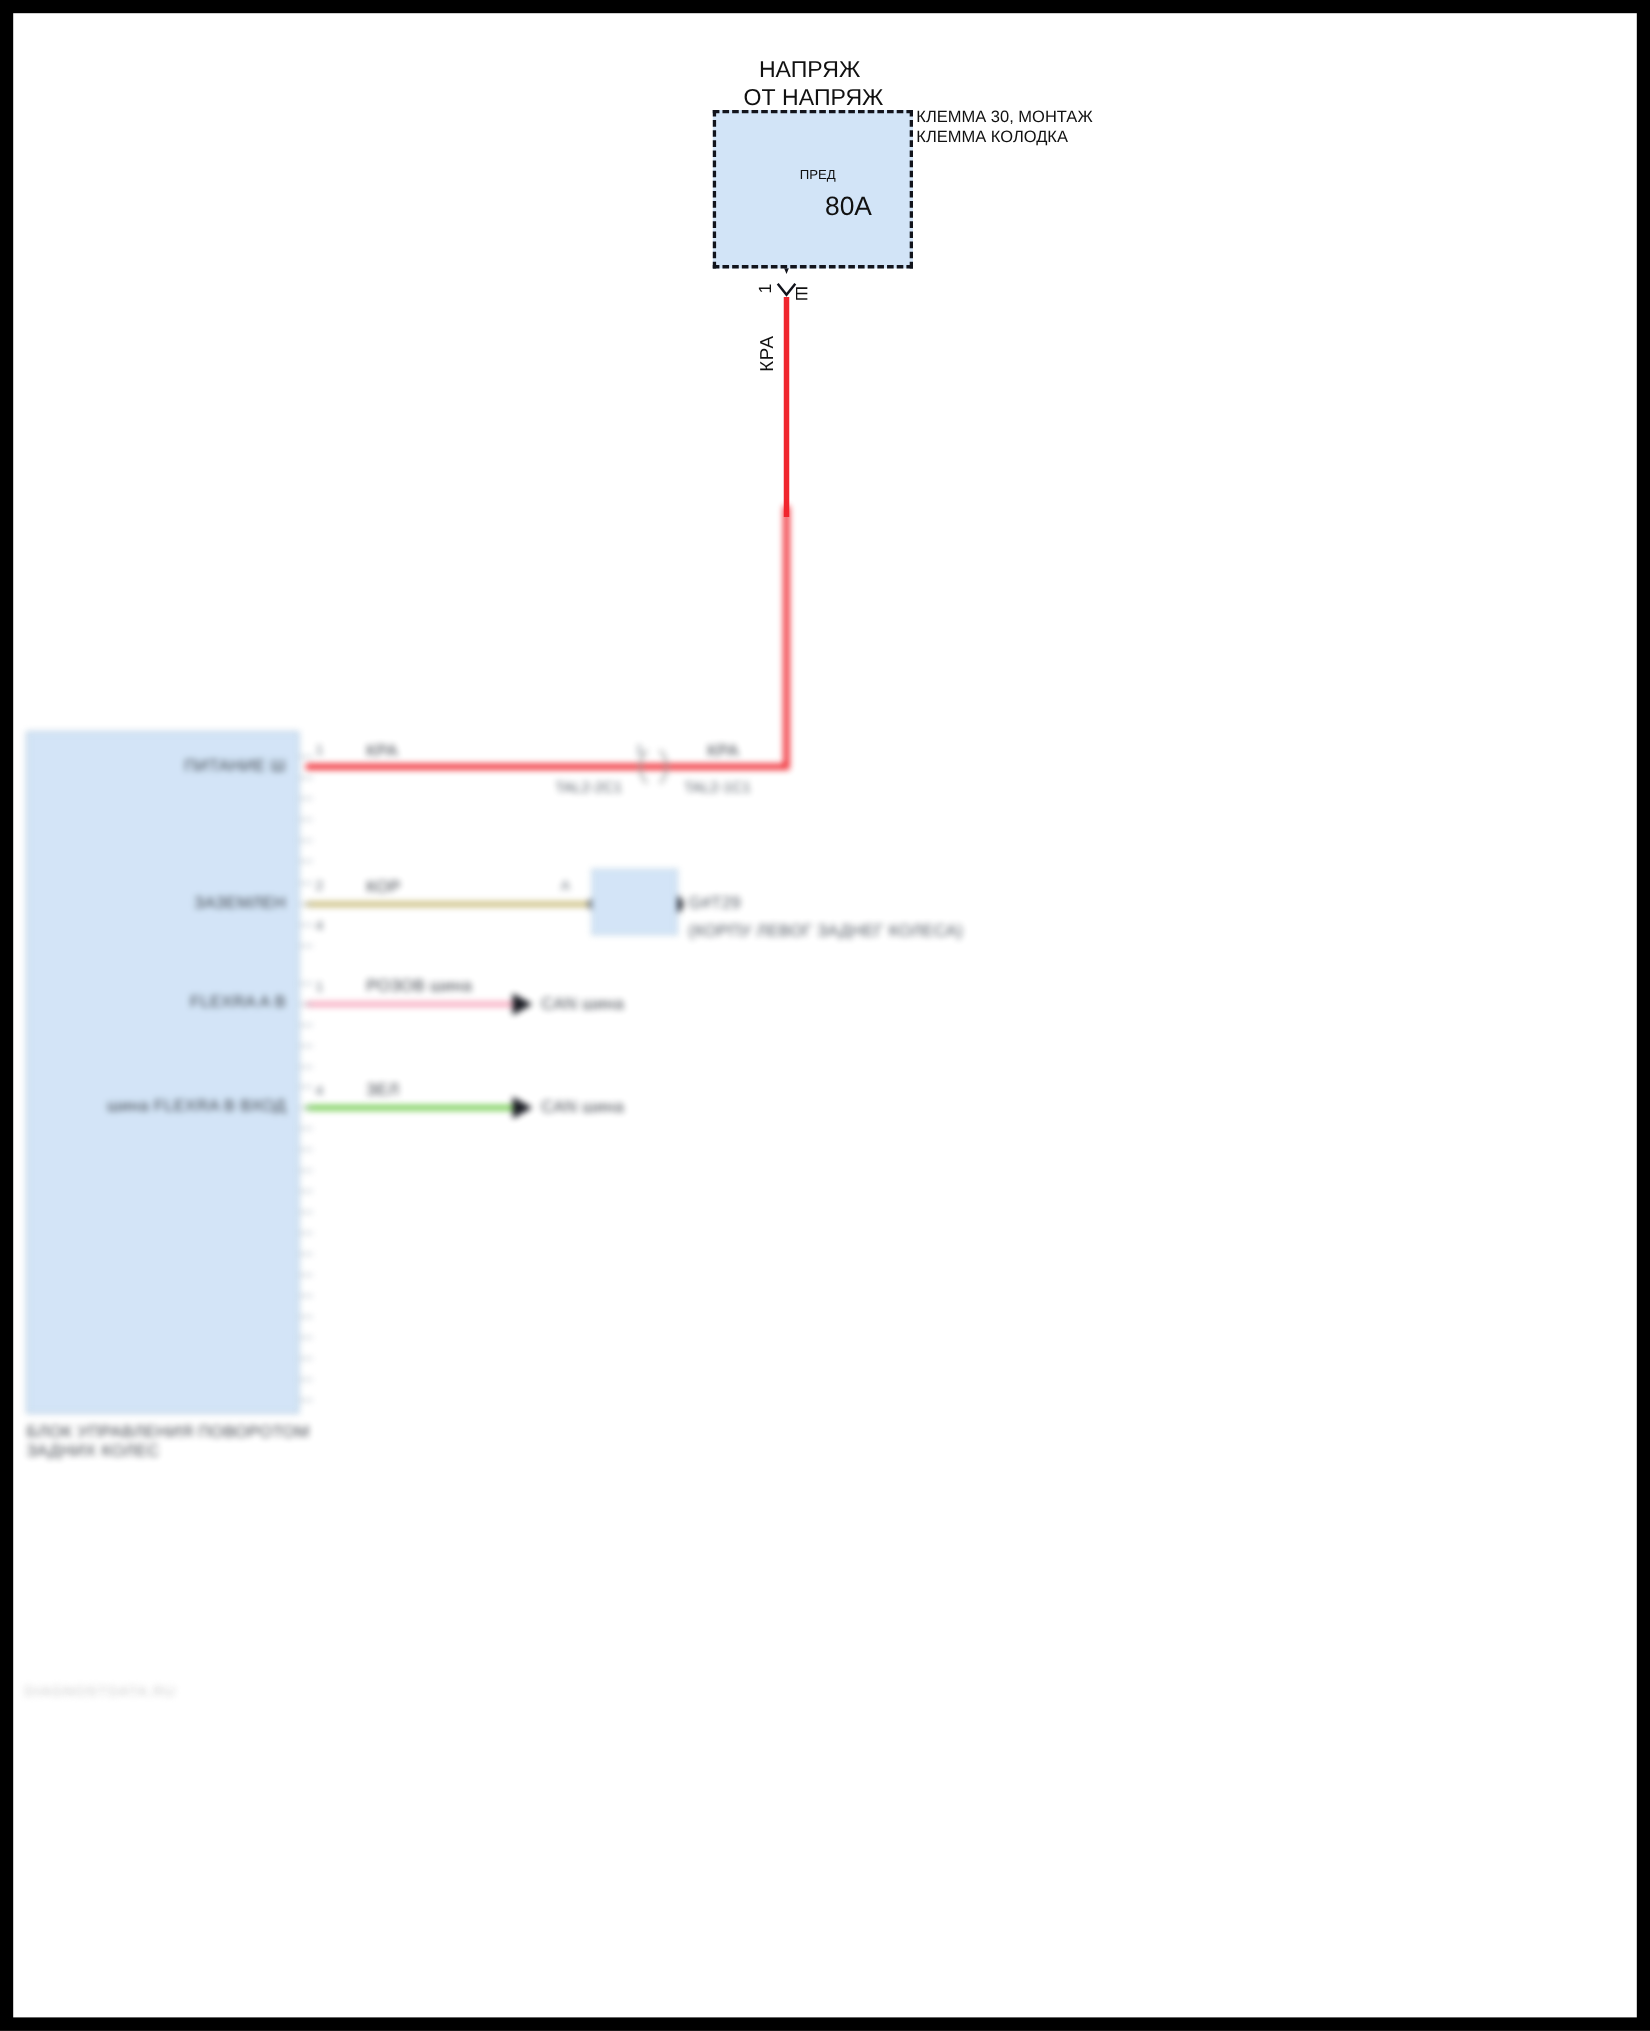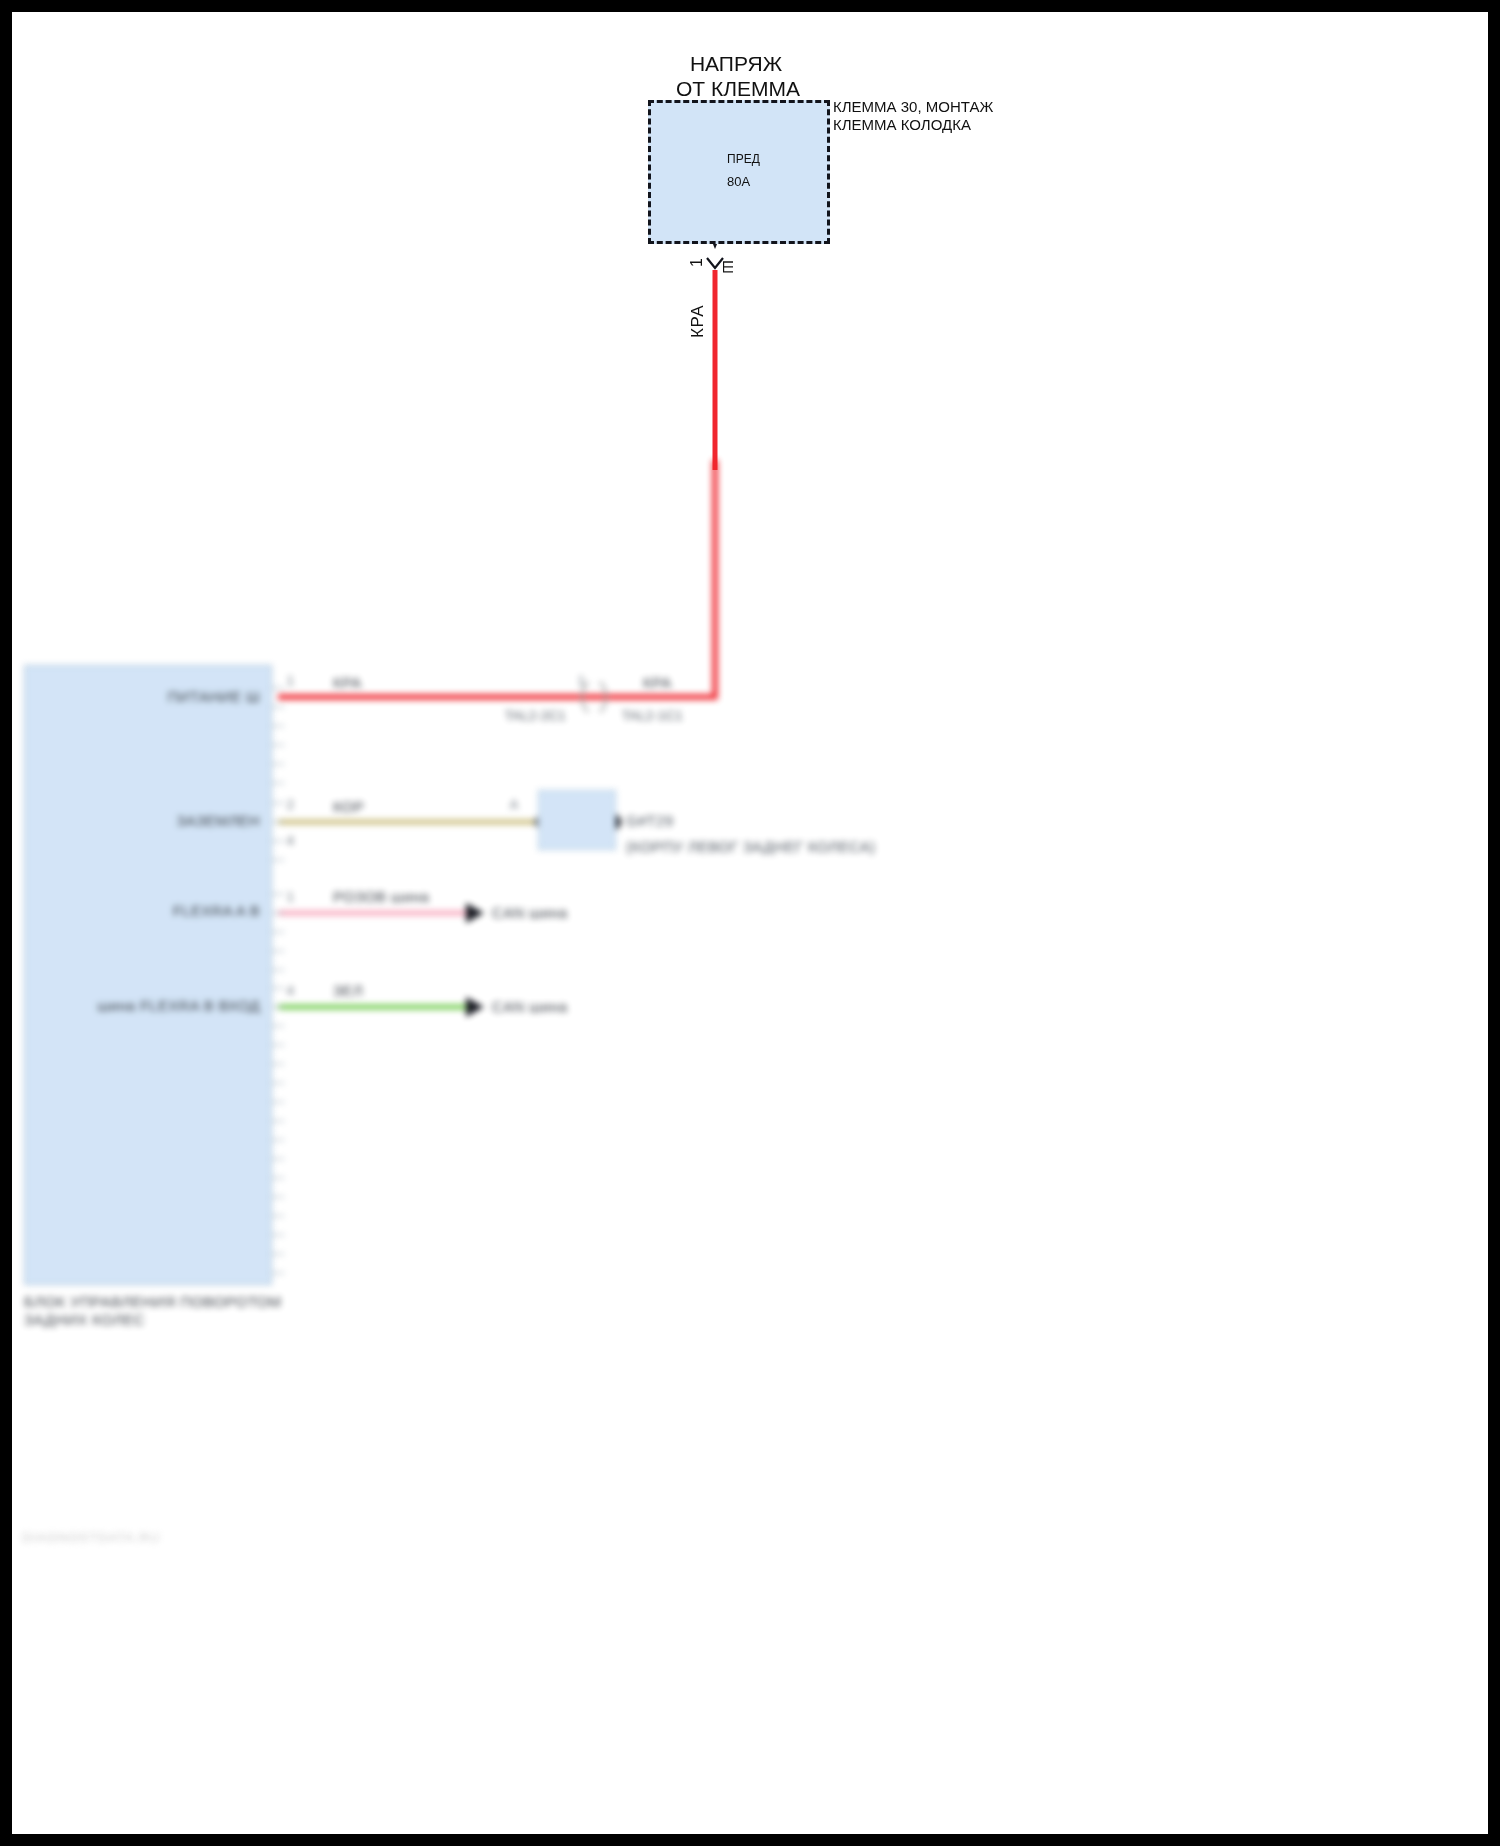--- a/index.html
+++ b/index.html
@@ -67,22 +67,22 @@
   }
   #terminal-label {
     left: 833px; top: 98px;
     font-size: 15px;
   }
   #fuse-name {
     left: 727px; top: 152px;
     font-size: 12px;
   }
   #fuse-rating {
-    left: 727px; top: 174px;
-    font-size: 13px;
+    left: 750px; top: 174px;
+    font-size: 24px;
   }
   #pin1-label {
     left: 688px; top: 258px;
     font-size: 16px;
     writing-mode: vertical-rl;
     transform: rotate(180deg);
   }
   #conn-e-label {
     left: 719px; top: 260px;
     font-size: 15px;
@@ -174,21 +174,21 @@
       <circle cx="715" cy="184" r="6" fill="#12141c"></circle>
 
       <line x1="715" y1="184" x2="715" y2="238" stroke="#12141c" stroke-width="2.2"></line>
       <polygon points="715,249 708,232 722,232" fill="#12141c"></polygon>
 
       <path d="M707,258 L715,268 L723,258" fill="none" stroke="#12141c" stroke-width="2.2"></path>
 
       <line x1="715" y1="270" x2="715" y2="470" stroke="#f0262e" stroke-width="5"></line>
     </svg>
 
-    <div class="txt" id="batt-label"><span>НАПРЯЖ</span><br><span>ОТ КЛЕММА</span></div>
+    <div class="txt" id="batt-label"><span>НАПРЯЖ</span><br><span>ОТ НАПРЯЖ</span></div>
 
     <div id="fuse-box"></div>
 
     <div class="txt" id="terminal-label"><span>КЛЕММА 30, МОНТАЖ</span><br><span>КЛЕММА КОЛОДКА</span></div>
 
     <div class="txt" id="fuse-name">ПРЕД</div>
     <div class="txt" id="fuse-rating">80А</div>
 
     <div class="txt" id="pin1-label">1</div>
     <div class="txt" id="conn-e-label">Ш</div>

